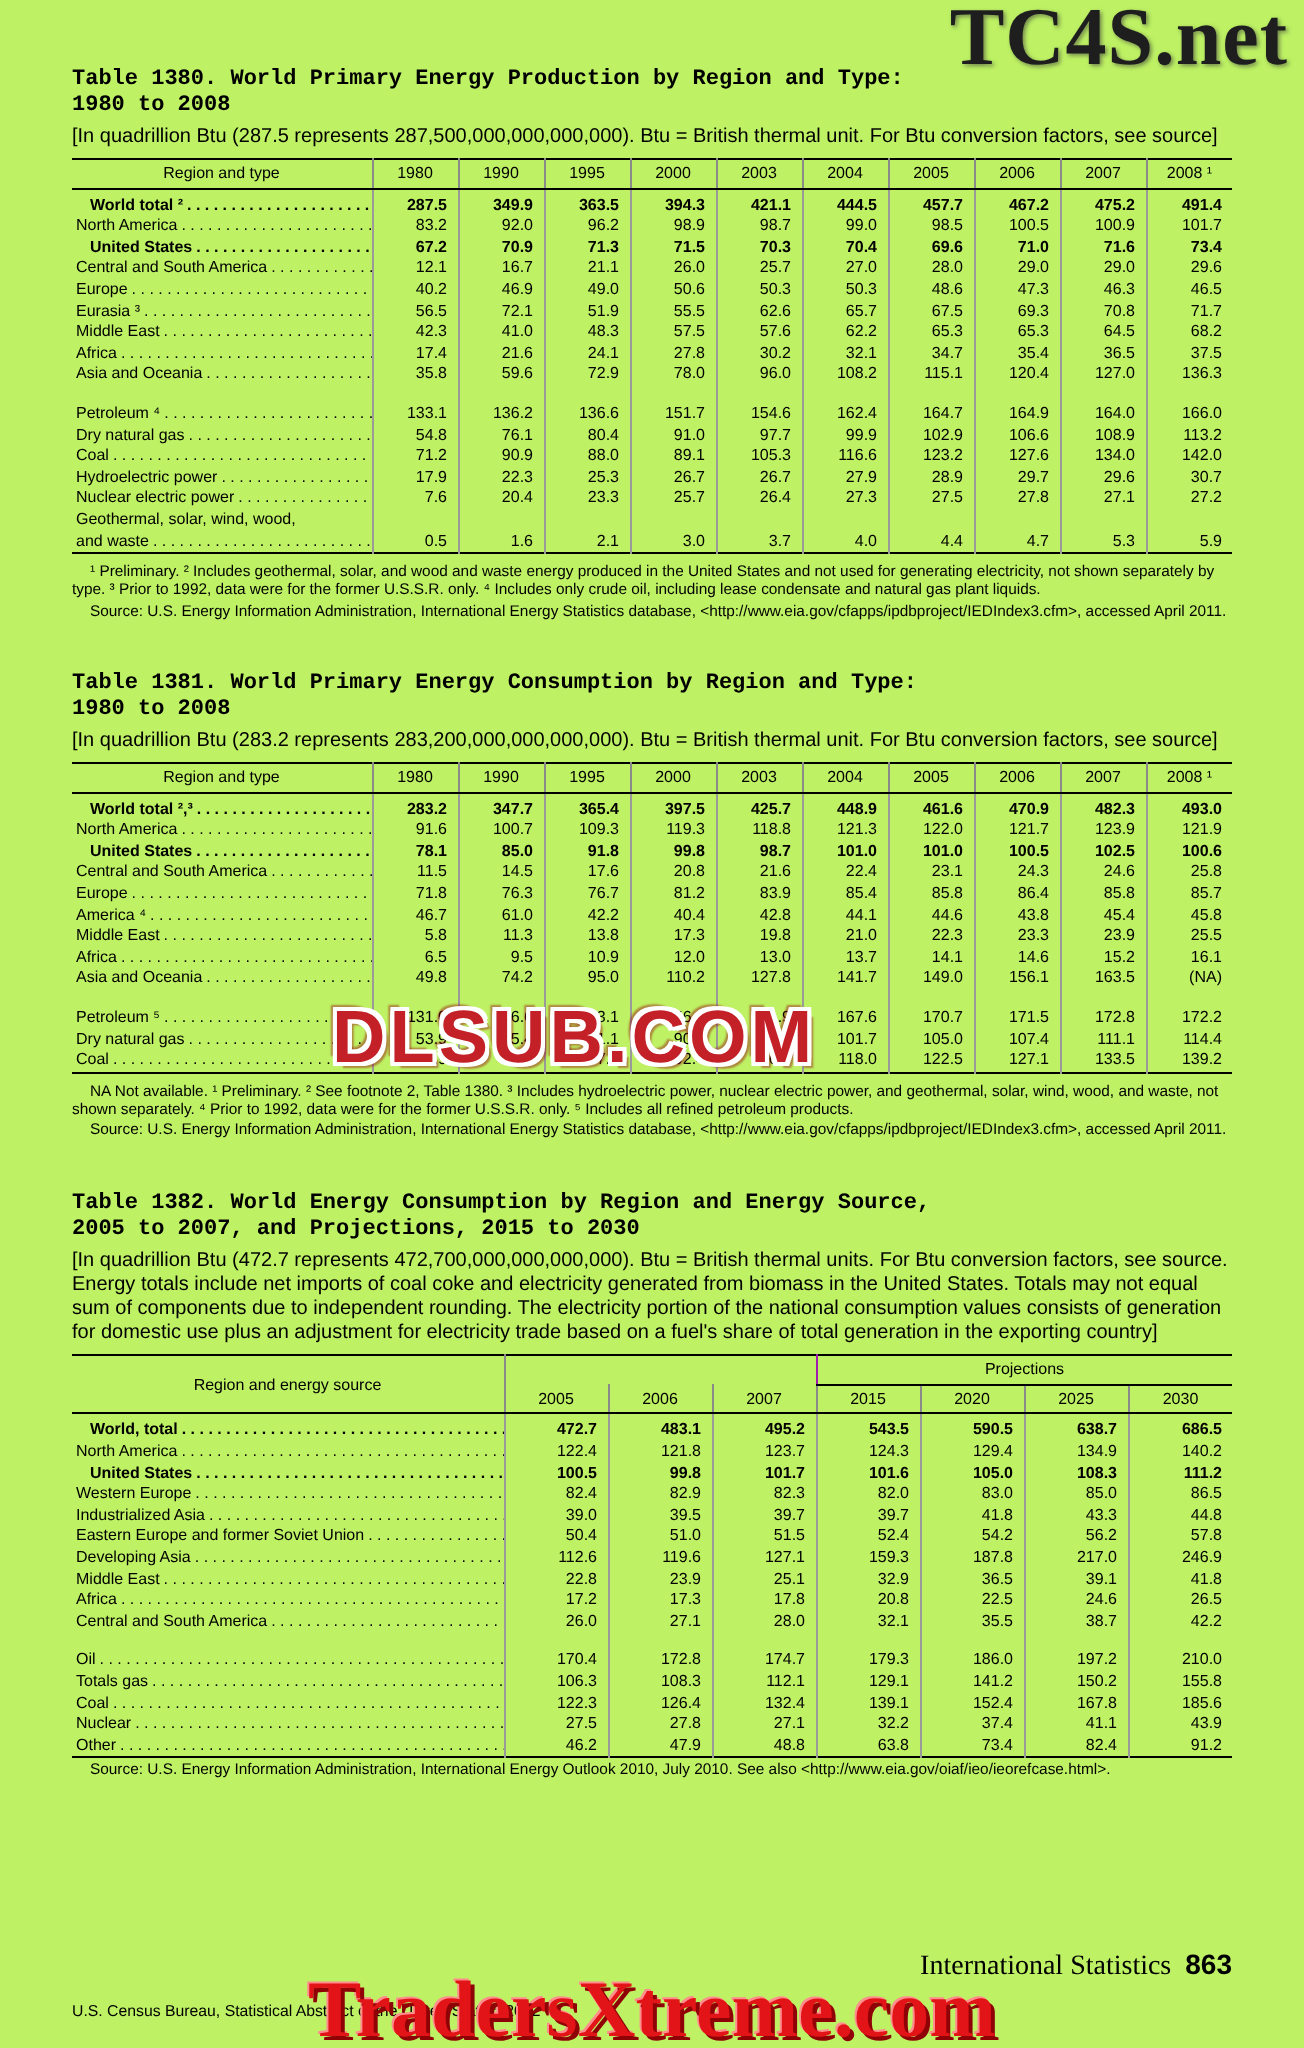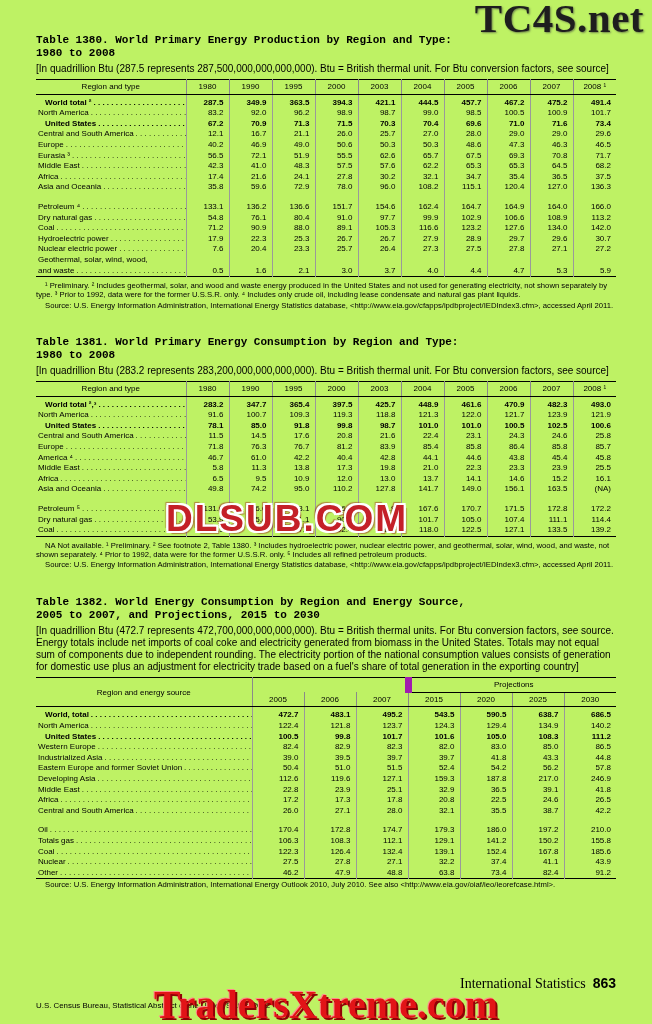--- a/index.html
+++ b/index.html
@@ -42,21 +42,21 @@
     text-align: center;
     vertical-align: middle;
     padding: 2px 1px;
     border-bottom: 1px solid #000;
     line-height: 9.5px;
   }
   .cols10 .lblcol { width: 150px; }
   .cols7  .lblcol { width: 216px; }
   .datatable th.yr { border-left: 1px solid #8a8a8a; }
   .datatable th.empty { border-bottom: none; border-left: 1px solid #8a8a8a; }
-  .datatable th.projgrp { border-left: 7px solid #a21caf; border-bottom: 1px solid #000; }
+  .datatable th.projgrp { border-left: 1px solid #a21caf; border-bottom: 1px solid #000; }
 
   .datatable td {
     font-size: 8px;
     line-height: 10.6px;
     vertical-align: bottom;
     padding: 0;
   }
   .datatable td.num {
     text-align: right;
     padding-right: 5px;

